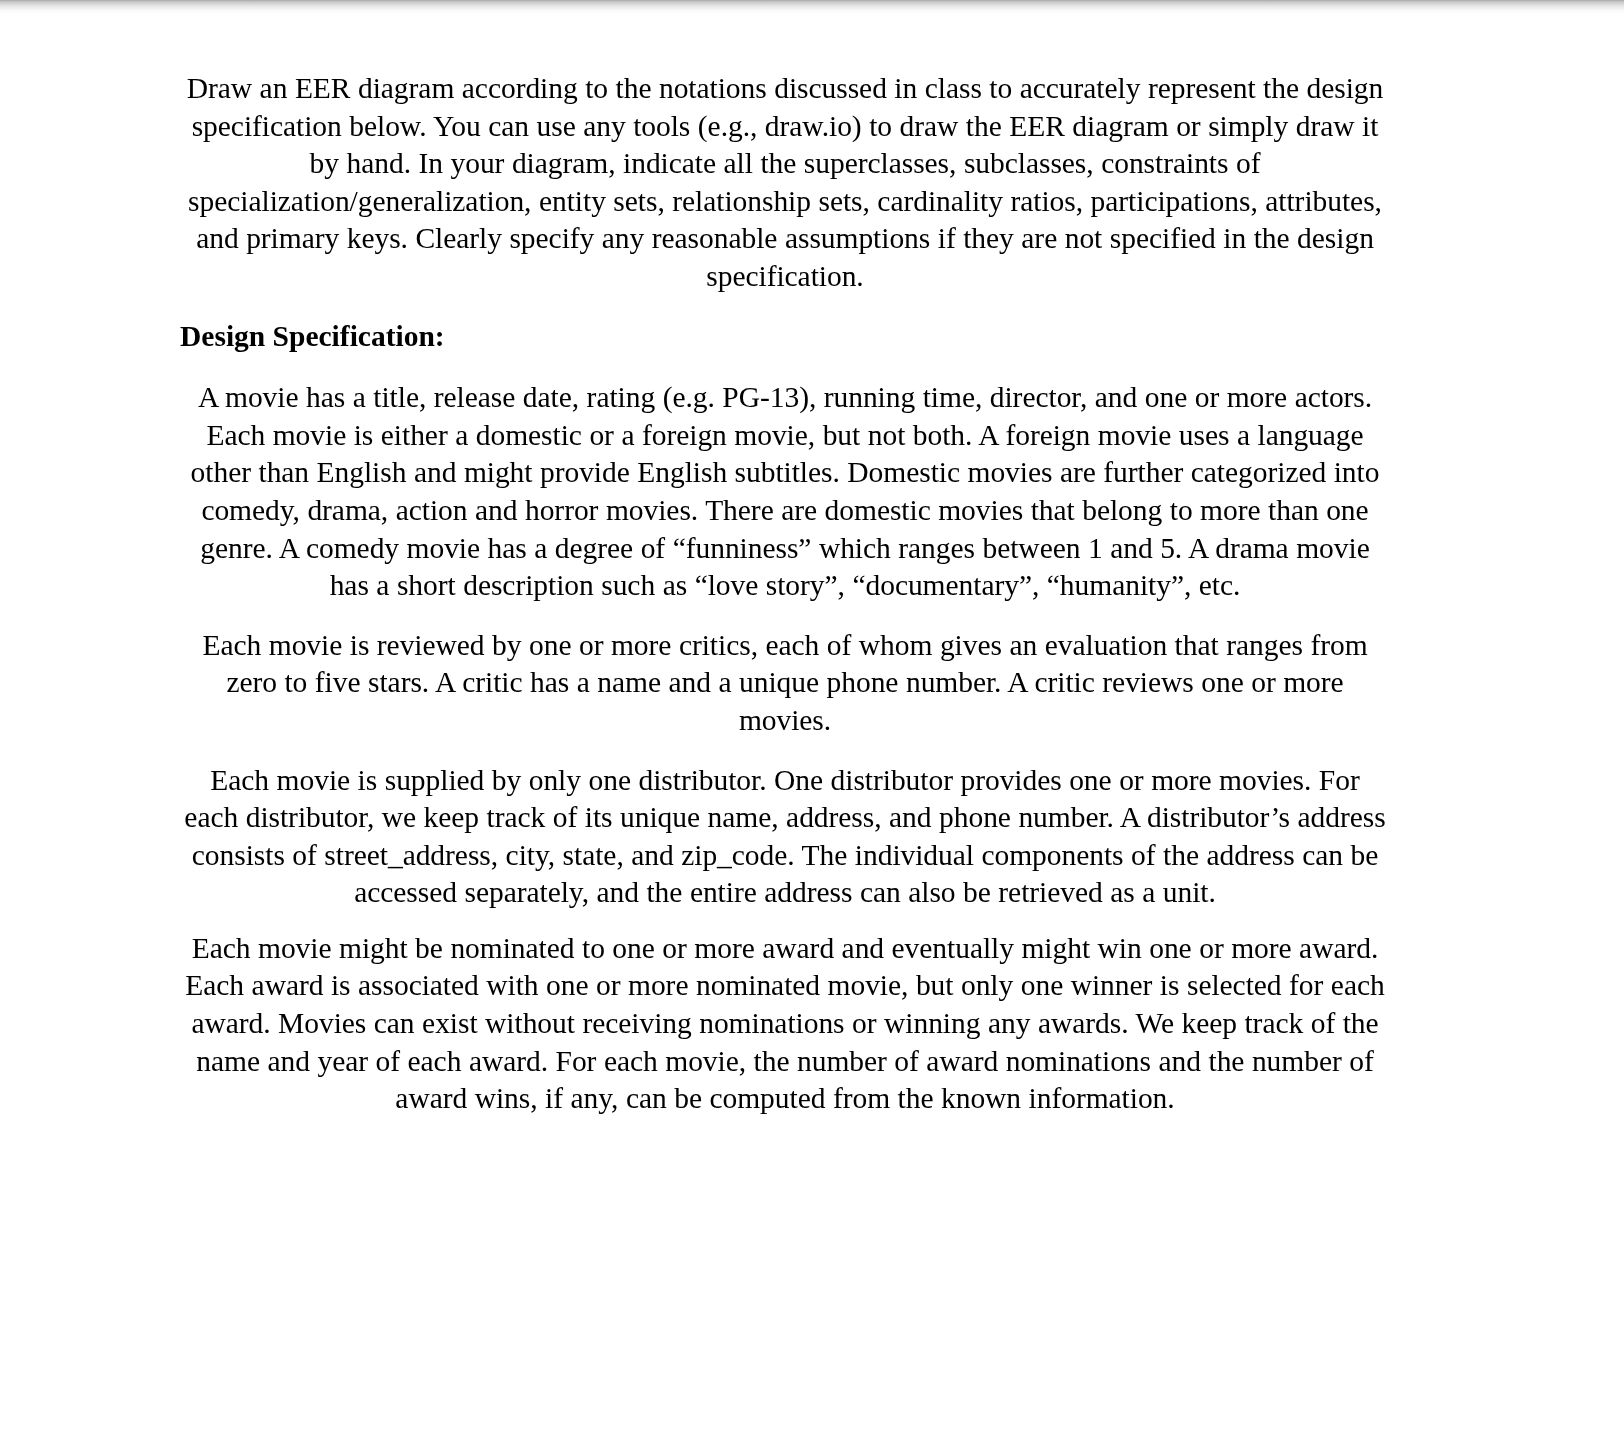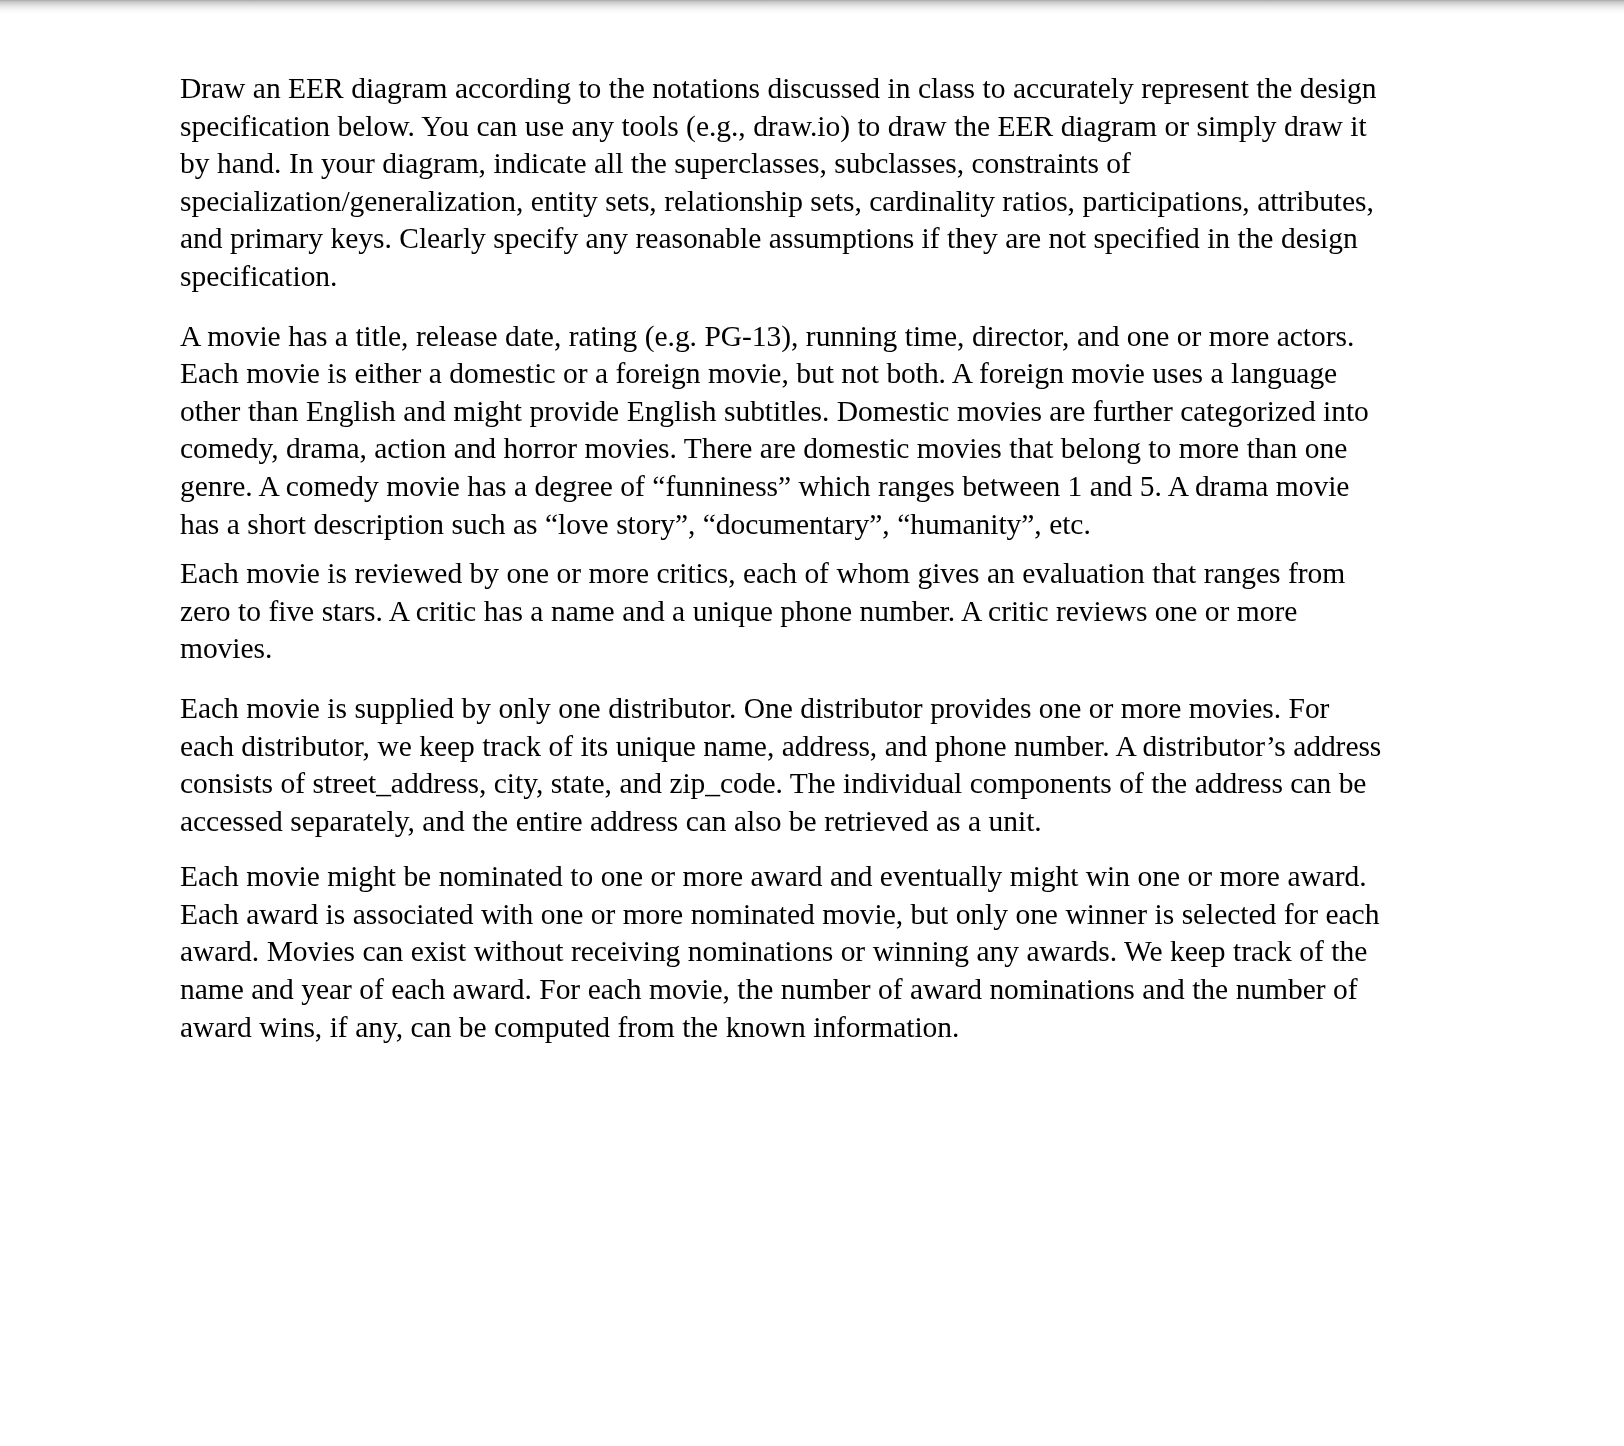--- a/index.html
+++ b/index.html
@@ -45,53 +45,54 @@
     left: 180px;
     top: 70px;
     width: 1210px;
   }
 
   p.para {
     margin: 0 0 20px 0;
     font-size: 29.5px;
     line-height: 37.6px;
     color: #000000;
-    text-align: left;
+    text-align: center;
     letter-spacing: -0.05px;
     word-spacing: 0.2px;
   }
 
   p.heading {
     margin: 0 0 20px 0;
     font-size: 29.5px;
     line-height: 37.6px;
     color: #000000;
     font-weight: bold;
   }
 
   
   #p-intro      { margin-bottom: 22px; }
   #p-heading    { margin-bottom: 24px; }
   #p-following  { margin-bottom: 24px; }
-  #p-movie      { margin-bottom: 12px; }
+  #p-movie      { margin-bottom: 22px; }
   #p-critics    { margin-bottom: 22px; }
   #p-distributor{ margin-bottom: 18px; }
   #p-awards     { margin-bottom: 16px; }
 </style>
 </head>
 <body>
 
 <div id="page">
 
   <div id="top-shadow"></div>
 
   <div id="doc-body">
 
     <p class="para" id="p-intro">Draw an EER diagram according to the notations discussed in class to accurately represent the design specification below. You can use any tools (e.g., draw.io) to draw the EER diagram or simply draw it by hand. In your diagram, indicate all the superclasses, subclasses, constraints of specialization/generalization, entity sets, relationship sets, cardinality ratios, participations, attributes, and primary keys. Clearly specify any reasonable assumptions if they are not specified in the design specification.</p>
 
+    <p class="heading" id="p-heading">Design Specification:</p>
 
 
     <p class="para" id="p-movie">A movie has a title, release date, rating (e.g. PG-13), running time, director, and one or more actors. Each movie is either a domestic or a foreign movie, but not both. A foreign movie uses a language other than English and might provide English subtitles. Domestic movies are further categorized into comedy, drama, action and horror movies. There are domestic movies that belong to more than one genre. A comedy movie has a degree of “funniness” which ranges between 1 and 5. A drama movie has a short description such as “love story”, “documentary”, “humanity”, etc.</p>
 
     <p class="para" id="p-critics">Each movie is reviewed by one or more critics, each of whom gives an evaluation that ranges from zero to five stars. A critic has a name and a unique phone number. A critic reviews one or more movies.</p>
 
     <p class="para" id="p-distributor">Each movie is supplied by only one distributor. One distributor provides one or more movies. For each distributor, we keep track of its unique name, address, and phone number. A distributor’s address consists of street_address, city, state, and zip_code. The individual components of the address can be accessed separately, and the entire address can also be retrieved as a unit.</p>
 
     <p class="para" id="p-awards">Each movie might be nominated to one or more award and eventually might win one or more award. Each award is associated with one or more nominated movie, but only one winner is selected for each award. Movies can exist without receiving nominations or winning any awards. We keep track of the name and year of each award. For each movie, the number of award nominations and the number of award wins, if any, can be computed from the known information.</p>
 

